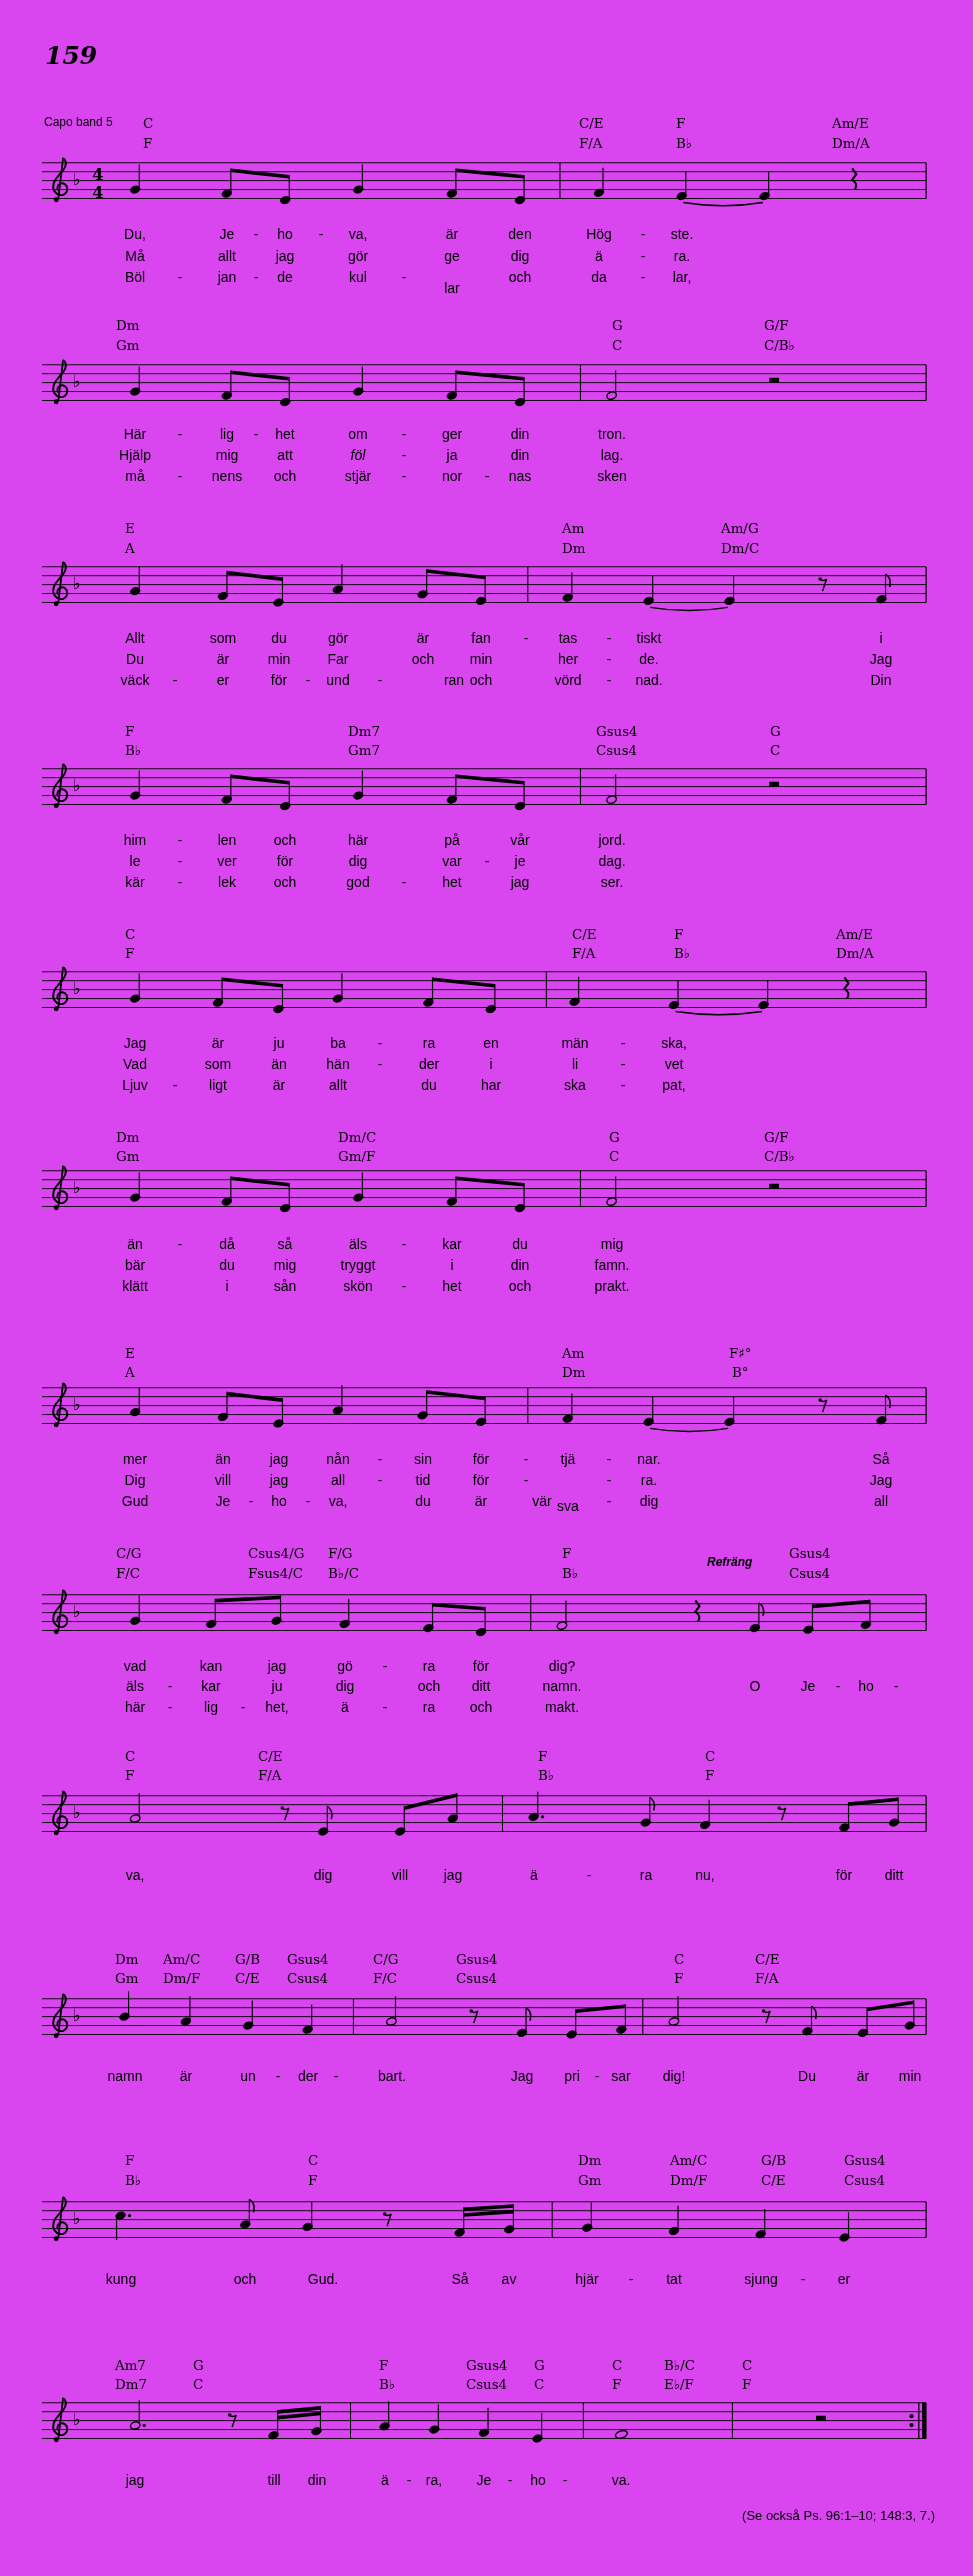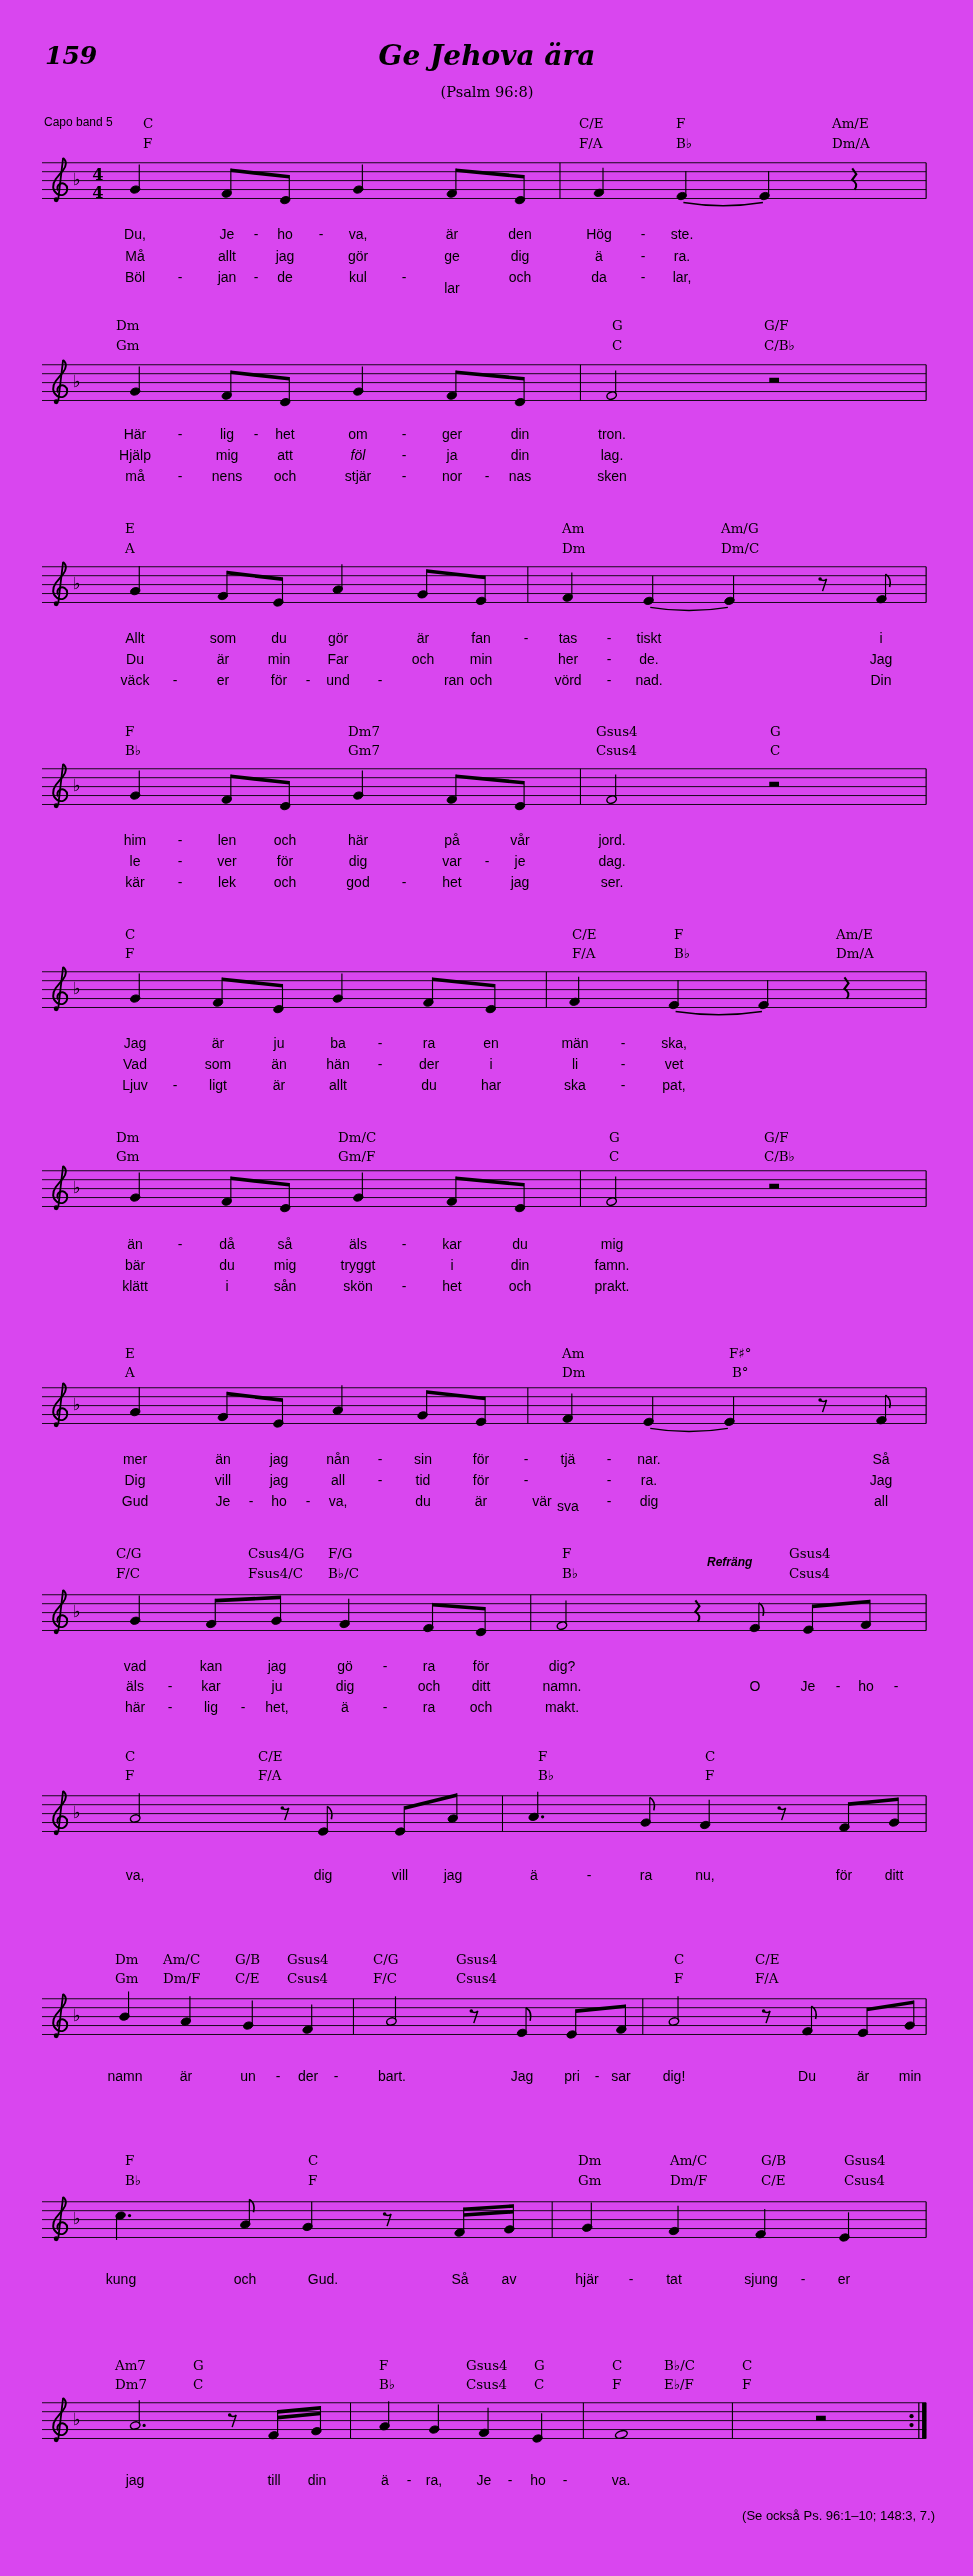--- a/index.html
+++ b/index.html
@@ -18,22 +18,20 @@
   .footer{right:39px;top:2508px;font:13px "Liberation Sans",sans-serif;text-align:right;}
   svg.staff{position:absolute;left:42px;overflow:visible;}
   svg.staff line.sline{stroke:#000;stroke-width:1.1;}
   svg.staff .ink{stroke:#000;fill:none;}
 </style>
 </head>
 <body>
 
 <div id="page">
   <div class="abs page-number">159</div>
-  <div class="abs song-title">Ge Jehova ära</div>
-  <div class="abs subtitle">(Psalm 96:8)</div>
   <div class="abs capo">Capo band 5</div>
   <div id="sheet">
       <span class="abs chord" style="left: 143px; top: 116px;">C</span>
       <span class="abs chord" style="left: 579px; top: 116px;">C/E</span>
       <span class="abs chord" style="left: 676px; top: 116px;">F</span>
       <span class="abs chord" style="left: 832px; top: 116px;">Am/E</span>
       <span class="abs chord" style="left: 143px; top: 136px;">F</span>
       <span class="abs chord" style="left: 579px; top: 136px;">F/A</span>
       <span class="abs chord" style="left: 676px; top: 136px;">B♭</span>
       <span class="abs chord" style="left: 832px; top: 136px;">Dm/A</span>

